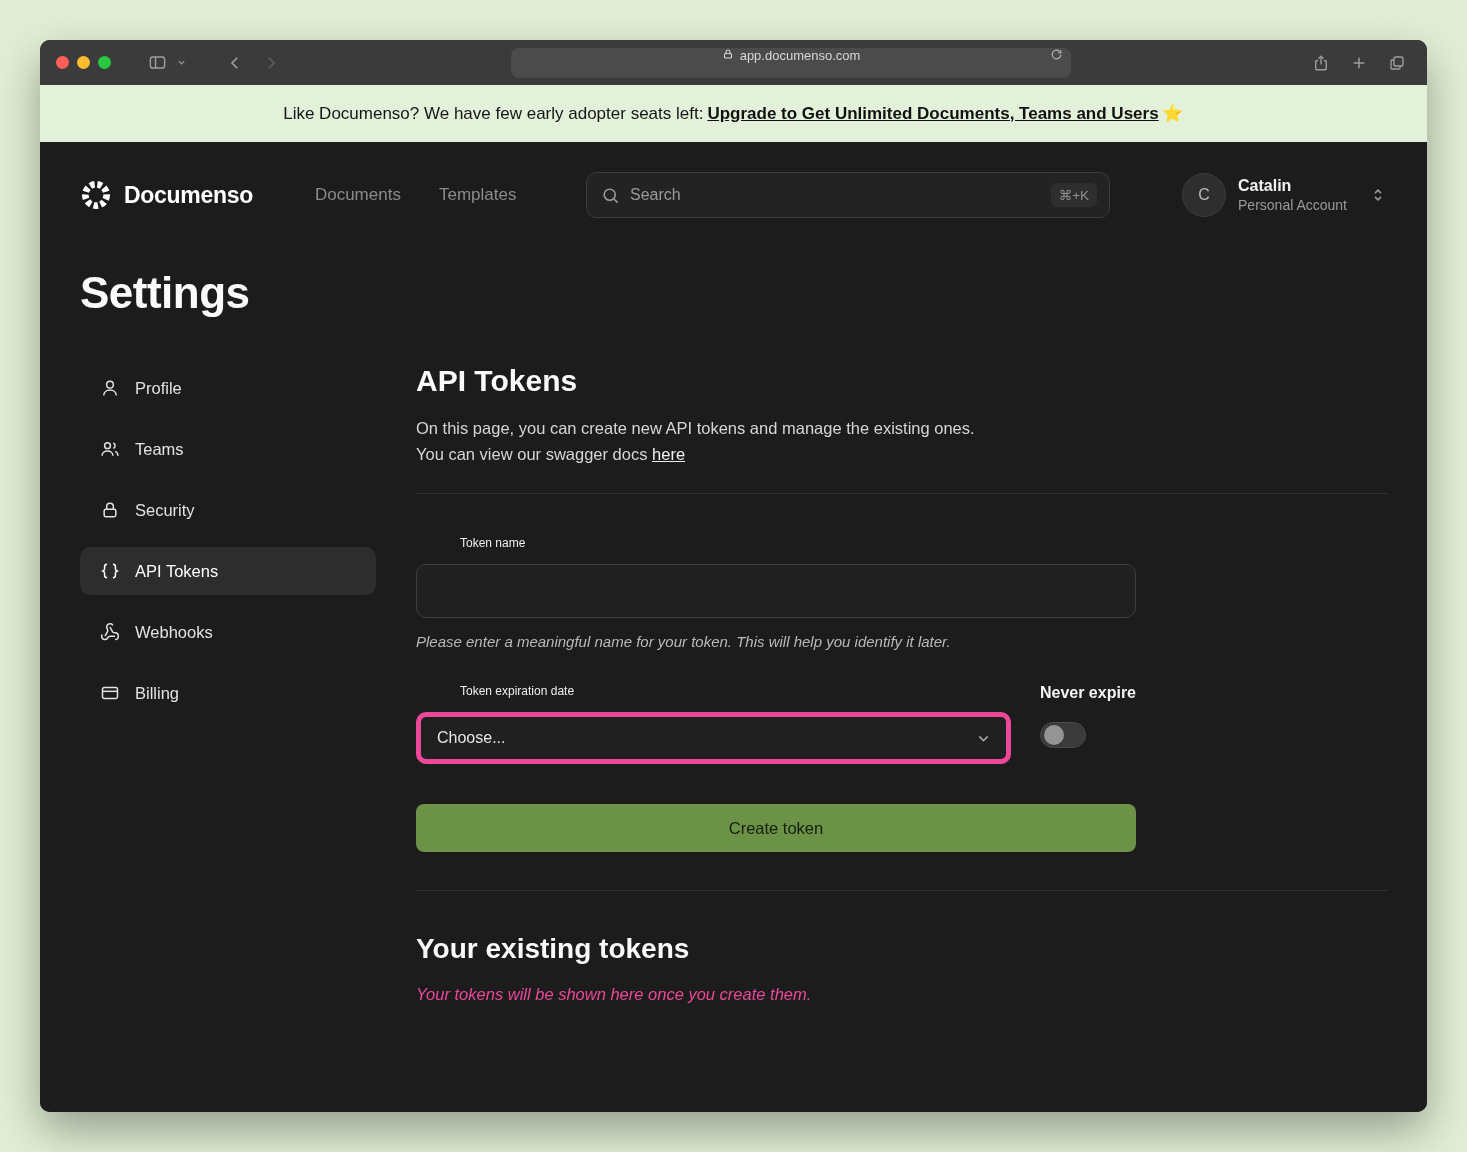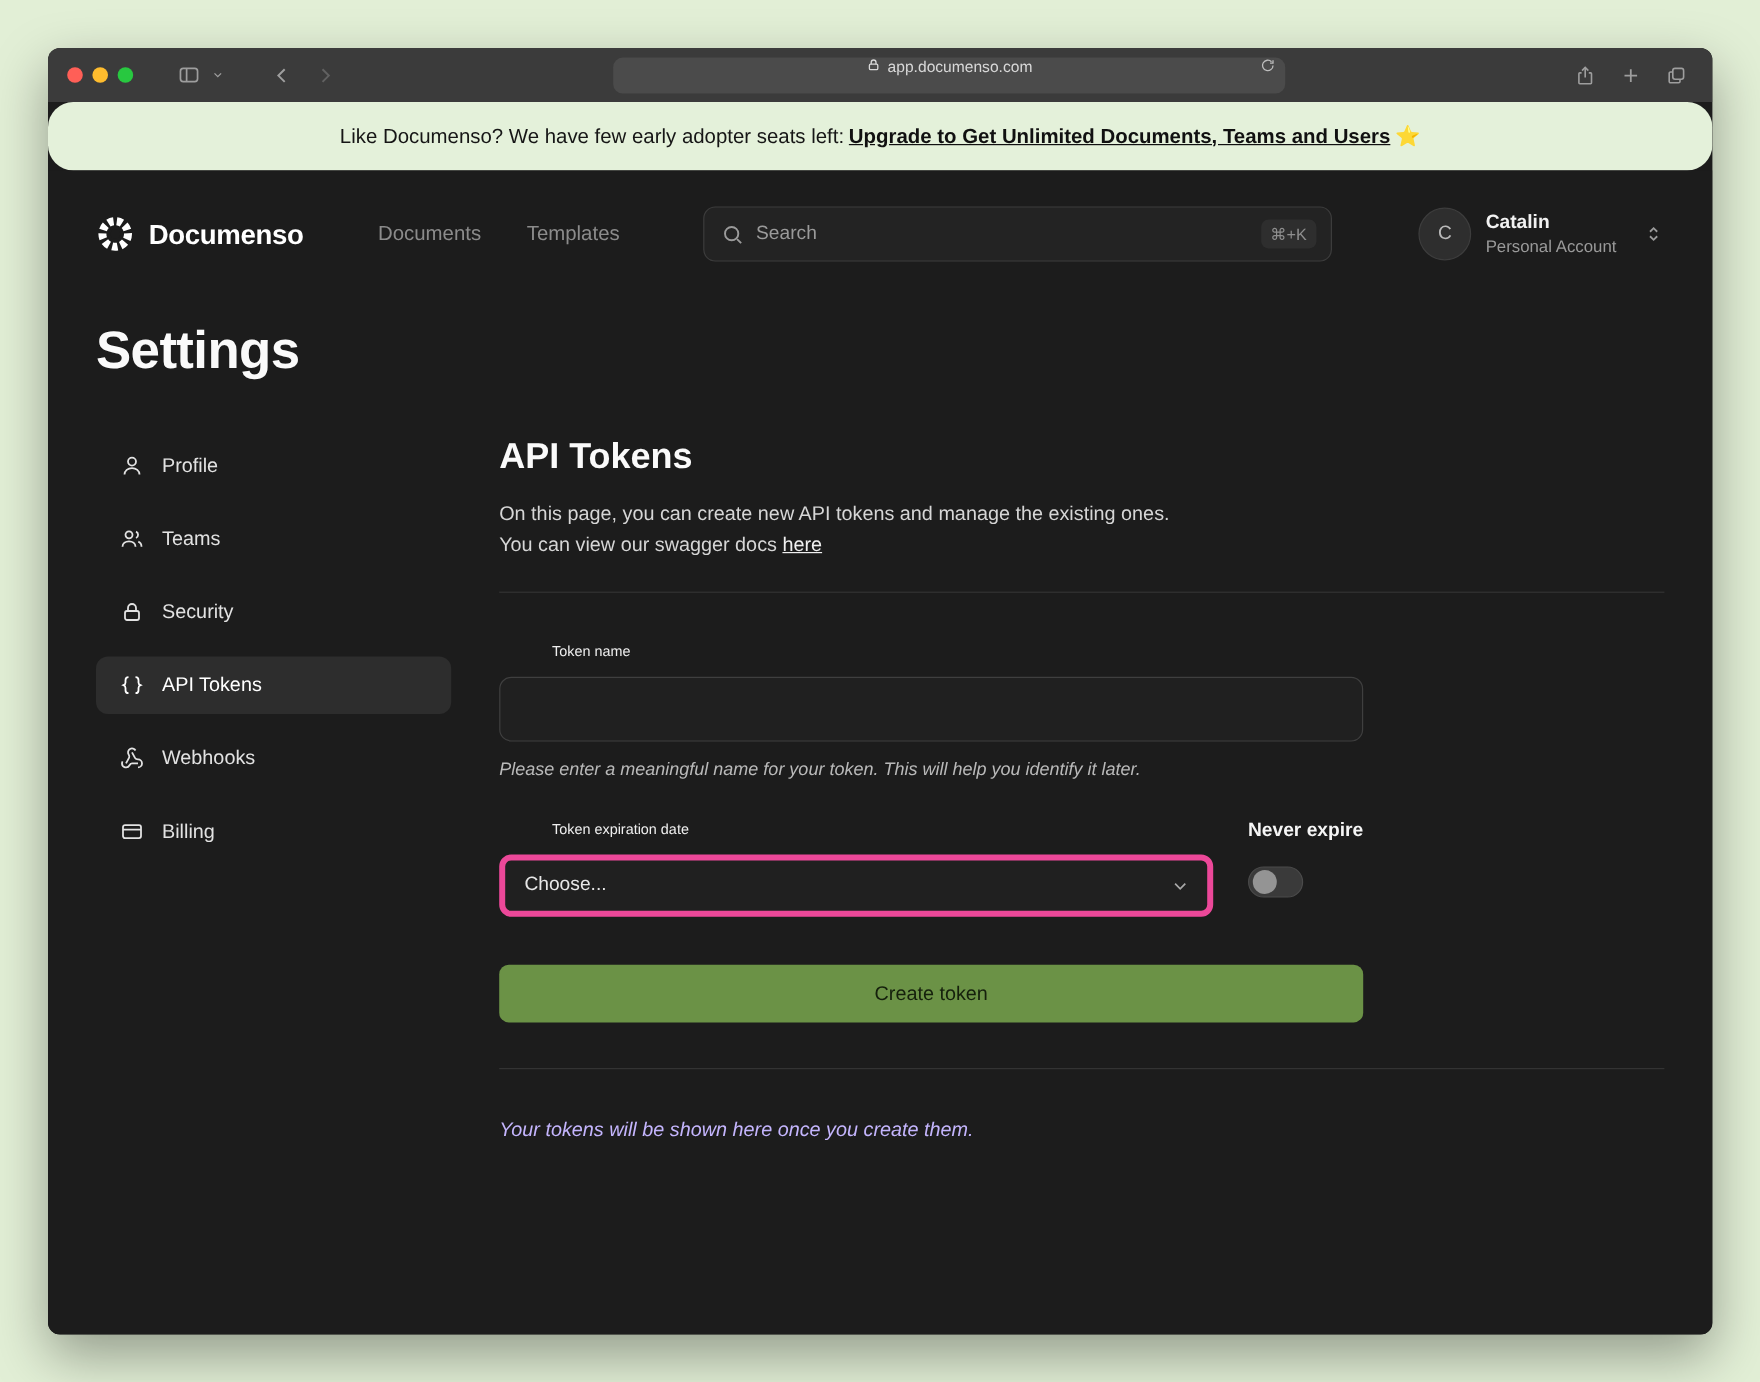--- a/index.html
+++ b/index.html
@@ -61,21 +61,20 @@
   .banner {
     height: 57px;
     background: #e4f1da;
     display: flex;
     align-items: center;
     justify-content: center;
     color: #161616;
     font-size: 17px;
     flex: 0 0 auto;
     gap: 4px;
-    border-radius: 21px;
   }
   .banner a { color: #111; font-weight: 700; text-decoration: underline; cursor: pointer; }
   
   .app {
     flex: 1;
     background: #1c1c1c;
     color: #ededed;
     overflow: hidden;
   }
   .app-header {
@@ -211,21 +210,21 @@
     border-radius: 8px;
     background: #6b9246;
     color: #15200c;
     font-size: 16.5px;
     font-weight: 400;
     cursor: pointer;
     font-family: "Liberation Sans", sans-serif;
   }
   .existing { margin-top: 42px; }
   .existing h2 { font-size: 28px; font-weight: 700; color: #fafafa; }
-  .empty-text { margin-top: 0; font-style: italic; font-size: 16.5px; color: #c4b5fd; }
+  .empty-text { margin-top: 20px; font-style: italic; font-size: 16.5px; color: #ec4899; }
 </style>
 </head>
 <body>
 
 <div class="window">
 
   <div class="titlebar">
     <div class="traffic">
       <div class="light red"></div>
       <div class="light yellow"></div>
@@ -417,19 +416,20 @@
               </div>
             </div>
           </div>
 
           <button class="create-btn">Create token</button>
         </div>
 
         <hr class="divider" style="margin-top:38px">
 
         <div class="existing">
+          <h2>Your existing tokens</h2>
           <div class="empty-text">Your tokens will be shown here once you create them.</div>
         </div>
       </main>
     </div>
 
   </div>
 </div>
 
 </body></html>

